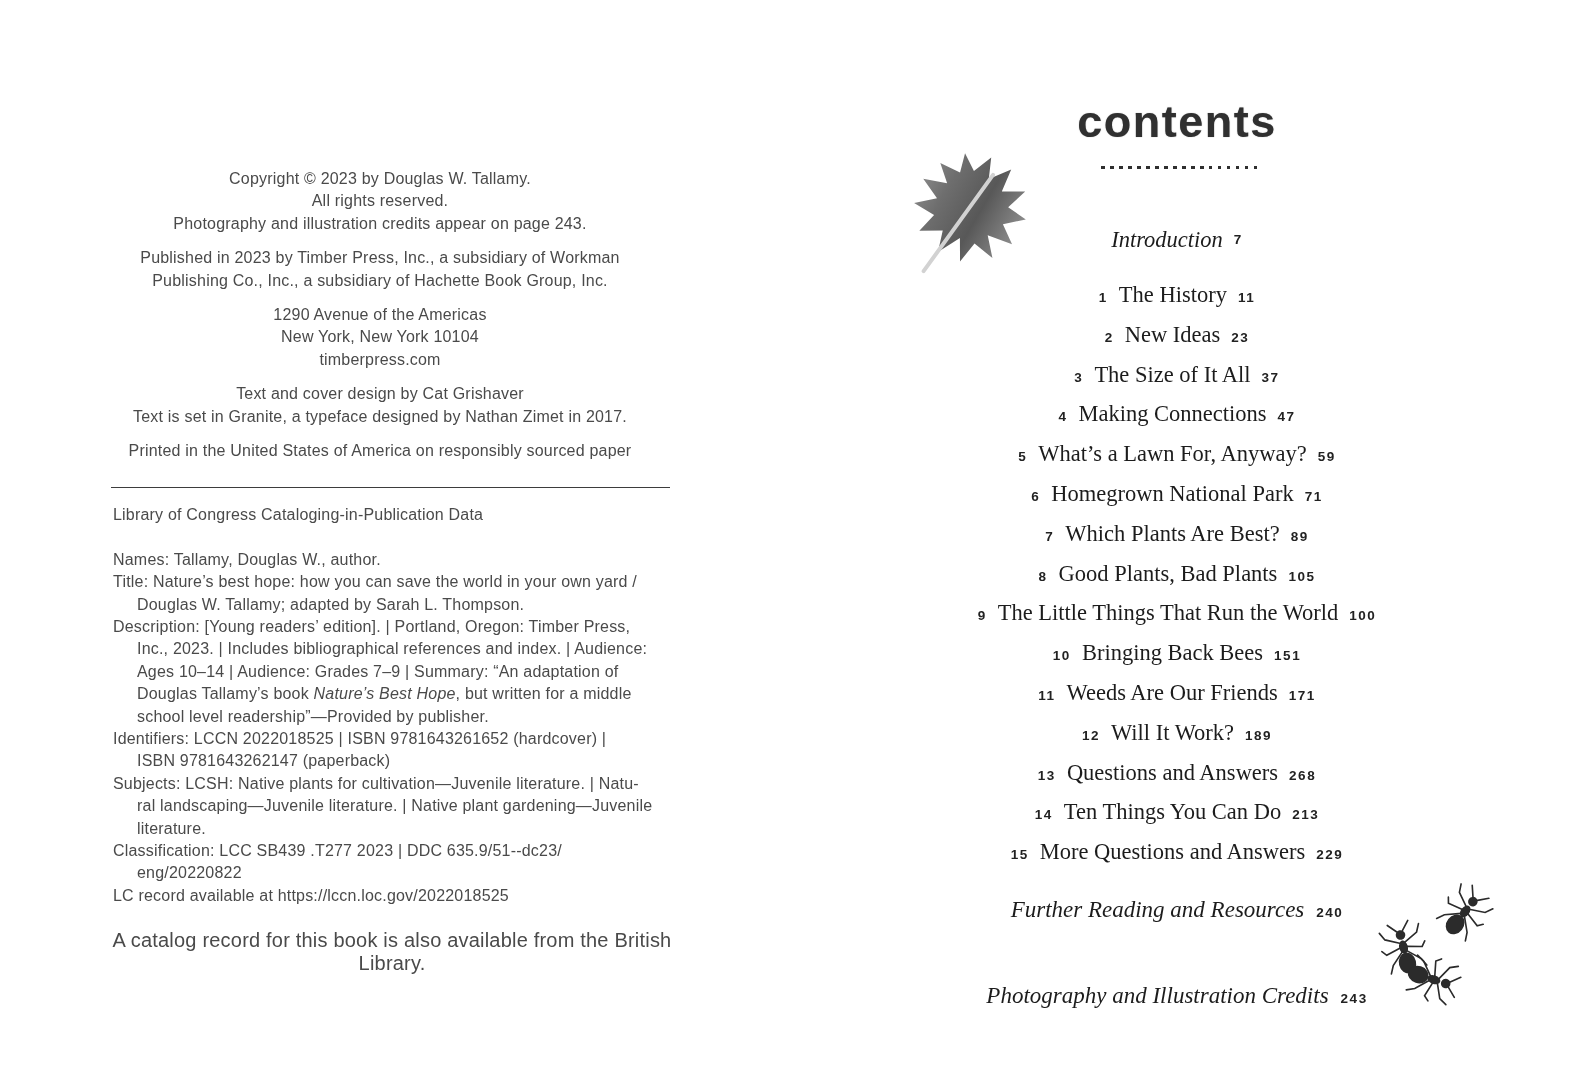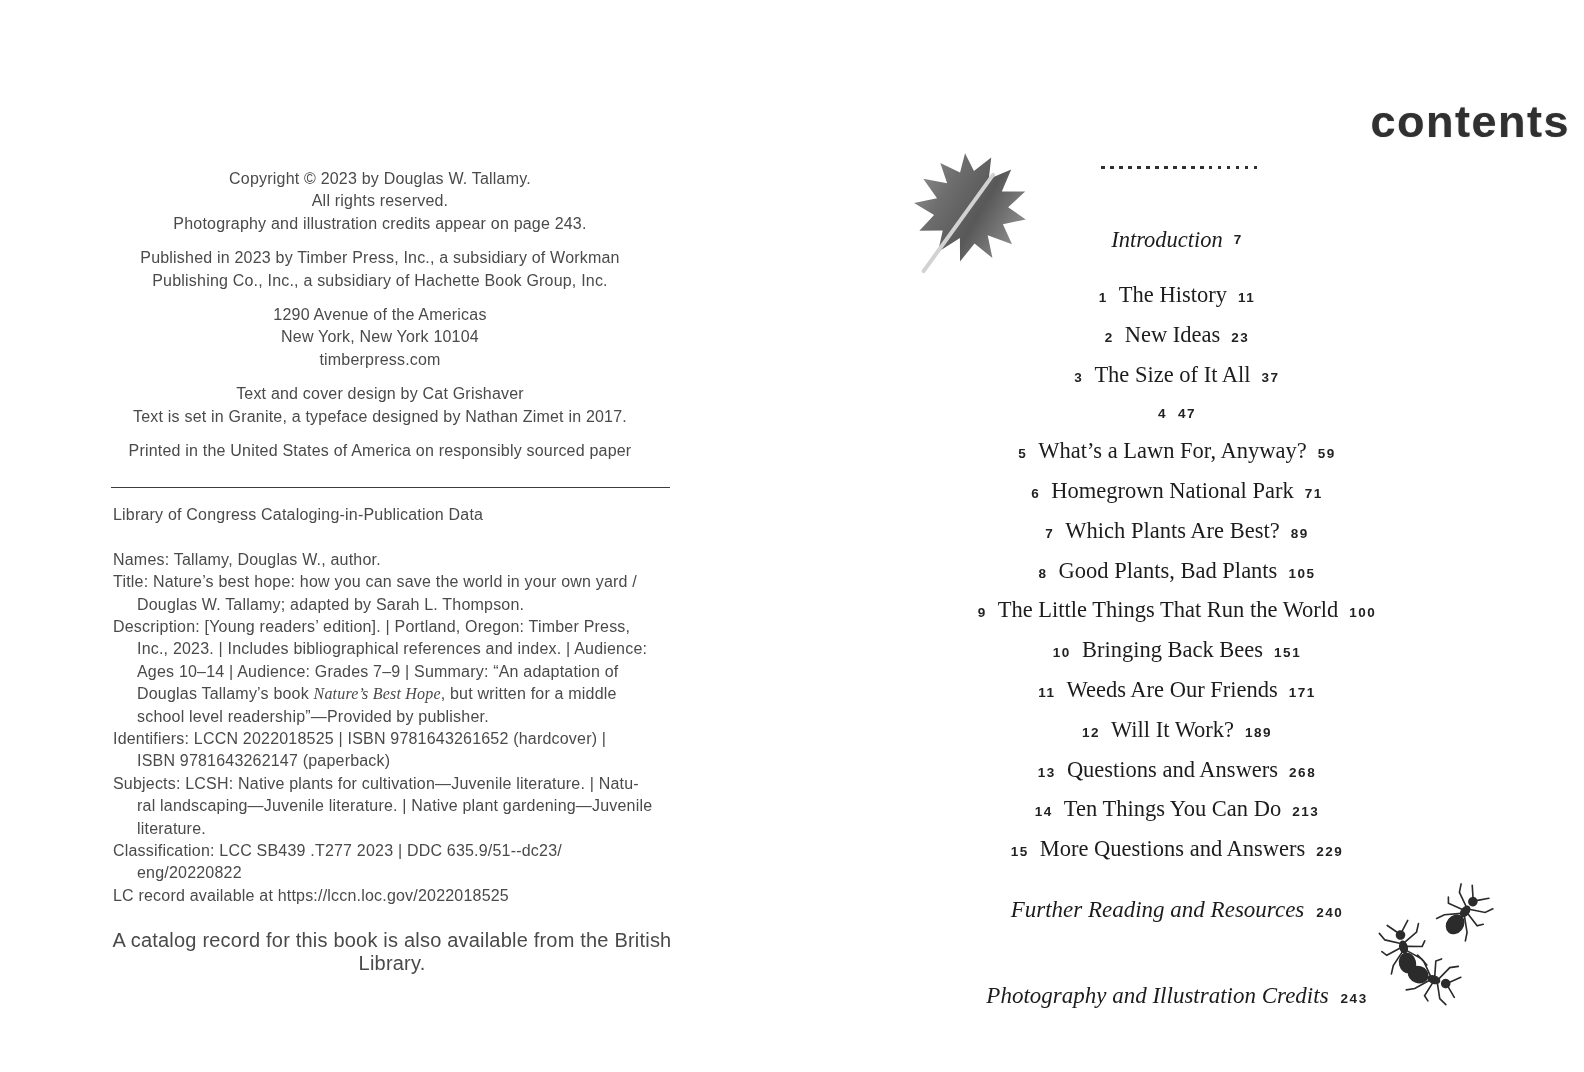--- a/index.html
+++ b/index.html
@@ -13,26 +13,26 @@
   .colophon{position:absolute;left:80px;top:168px;width:600px;text-align:center;
     font-size:16px;line-height:22.4px;letter-spacing:.2px;}
   .colophon p{margin:0 0 12px 0;white-space:pre-line;}
   .rule{position:absolute;left:111px;top:487px;width:559px;height:0;
     border:none;border-top:1.6px solid #3d3d3d;margin:0;}
   .cip{position:absolute;left:113px;top:504px;width:620px;
     font-size:16px;line-height:22.4px;letter-spacing:.2px;}
   .cip-heading{margin:0 0 22.4px 0;white-space:nowrap;}
   .cip .line{white-space:nowrap;}
   .cip .hang{padding-left:24px;}
-  .it{font-style:italic;font-family:Liberation Serif, serif;}
+  .it{font-style:italic;}
   .catalog{position:absolute;left:92px;top:929px;width:600px;text-align:center;
     font-size:20px;letter-spacing:.2px;}
   
   .right-page{position:absolute;left:792px;top:0;width:792px;height:1072px;color:#1c1c1c;}
-  .contents-title{position:absolute;left:8px;top:96px;width:770px;text-align:right;
+  .contents-title{position:absolute;left:0;top:96px;width:770px;text-align:center;
     font-size:45px;font-weight:bold;letter-spacing:1.5px;color:#303030;
     text-shadow:0 0 1px rgba(60,60,60,.5);}
   .dotted-line{position:absolute;left:309px;top:166px;width:158px;height:3px;
     background:repeating-linear-gradient(90deg,#2f2f2f 0 3.5px,transparent 3.5px 9px);}
   .leaf{position:absolute;left:108px;top:146px;width:142px;height:128px;transform:rotate(-6deg);}
   .toc-intro{position:absolute;left:0;top:224px;width:770px;display:flex;justify-content:center;
     align-items:center;gap:11px;font-family:"Liberation Serif",serif;font-style:italic;
     font-size:22.5px;line-height:32px;}
   .toc-chapters{position:absolute;left:0;top:277px;width:770px;}
   .toc-row{display:flex;justify-content:center;align-items:baseline;gap:11px;
@@ -153,20 +153,21 @@
       </div>
 
       <div class="toc-row">
         <span class="num">3</span>
         <span>The Size of It All</span>
         <span class="pg">37</span>
       </div>
 
       <div class="toc-row">
         <span class="num">4</span>
+        <span>Making Connections</span>
         <span class="pg">47</span>
       </div>
 
       <div class="toc-row">
         <span class="num">5</span>
         <span>What’s a Lawn For, Anyway?</span>
         <span class="pg">59</span>
       </div>
 
       <div class="toc-row">

